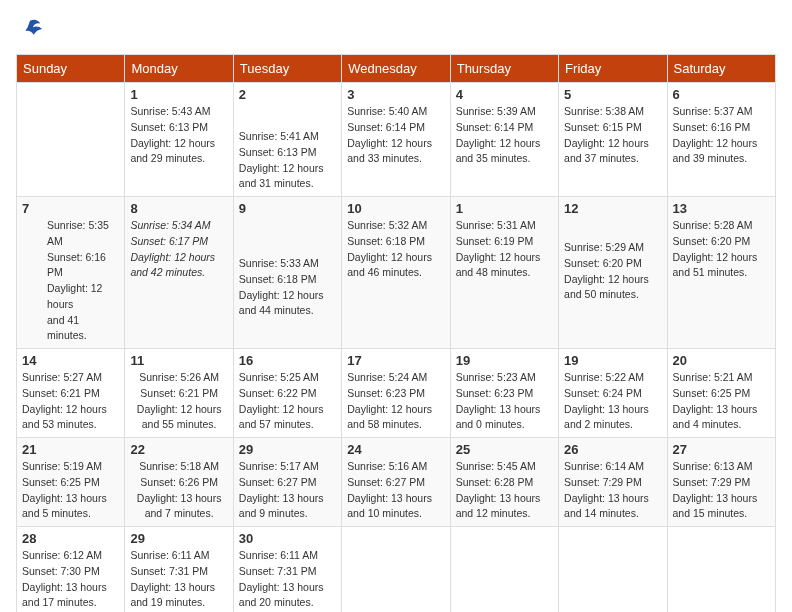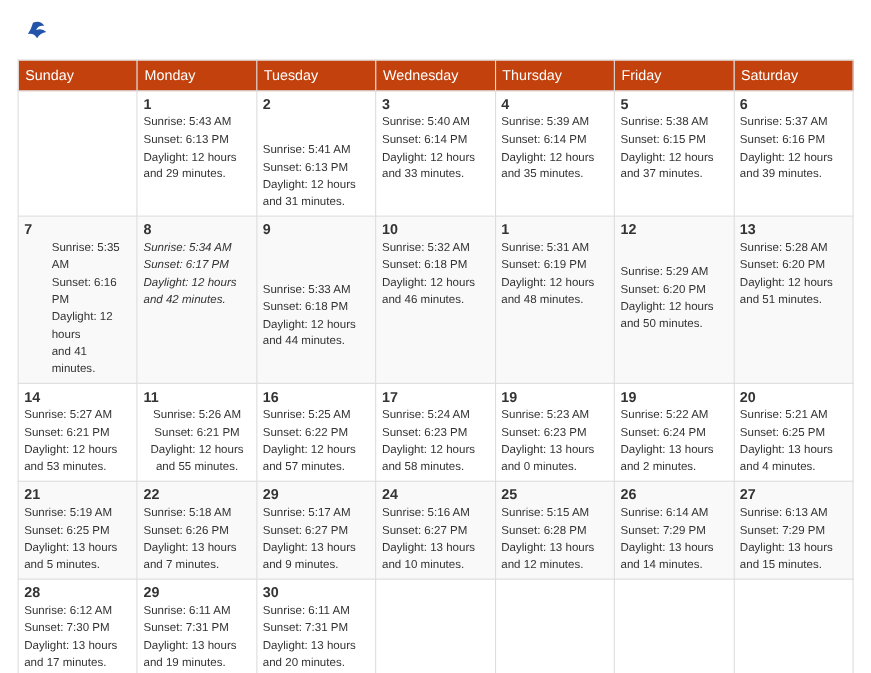--- a/index.html
+++ b/index.html
@@ -274,42 +274,42 @@
       <tr>
         <td>
           <span class="day-number">21</span>
           <div class="day-info" style="white-space: pre-line;">Sunrise: 5:19 AM
 Sunset: 6:25 PM
 Daylight: 13 hours
 and 5 minutes.</div>
         </td>
         <td>
           <span class="day-number">22</span>
-          <div class="day-info" style="white-space: pre-line;">Sunrise: 5:18 AM
+          <div class="day-info" style="white-space: pre-line; text-align: center;">Sunrise: 5:18 AM
 Sunset: 6:26 PM
 Daylight: 13 hours
 and 7 minutes.</div>
         </td>
         <td>
           <span class="day-number">29</span>
           <div class="day-info" style="white-space: pre-line;">Sunrise: 5:17 AM
 Sunset: 6:27 PM
 Daylight: 13 hours
 and 9 minutes.</div>
         </td>
         <td>
           <span class="day-number">24</span>
           <div class="day-info" style="white-space: pre-line;">Sunrise: 5:16 AM
 Sunset: 6:27 PM
 Daylight: 13 hours
 and 10 minutes.</div>
         </td>
         <td>
           <span class="day-number">25</span>
-          <div class="day-info" style="white-space: pre-line;">Sunrise: 5:15 AM
+          <div class="day-info" style="white-space: pre-line;">Sunrise: 5:45 AM
 Sunset: 6:28 PM
 Daylight: 13 hours
 and 12 minutes.</div>
         </td>
         <td>
           <span class="day-number">26</span>
           <div class="day-info" style="white-space: pre-line;">Sunrise: 6:14 AM
 Sunset: 7:29 PM
 Daylight: 13 hours
 and 14 minutes.</div>

